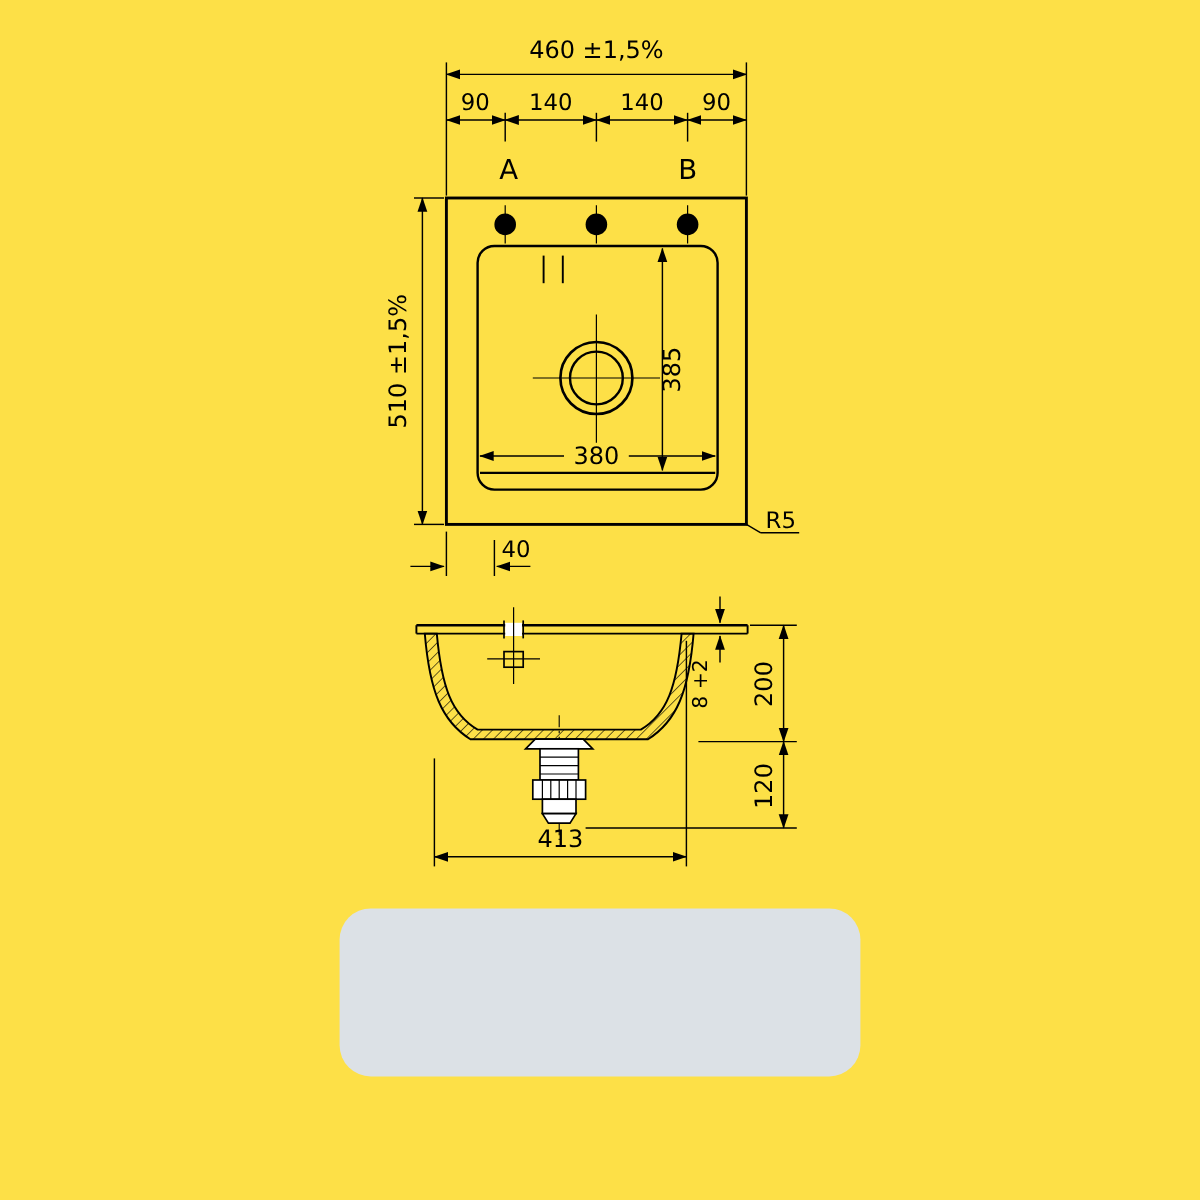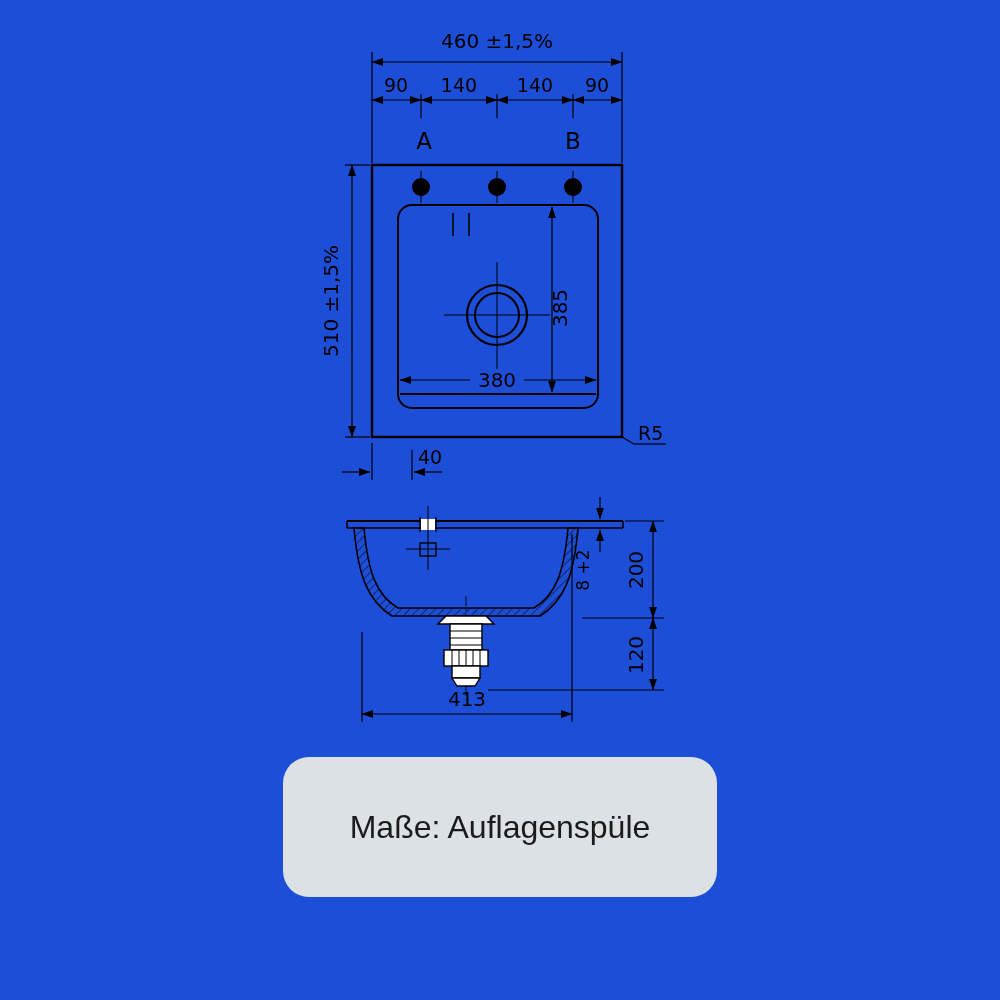--- a/index.html
+++ b/index.html
@@ -1,16 +1,16 @@
 <!DOCTYPE html>
 <html><head>
 <meta charset="utf-8">
 <style>
   html,body { margin:0; padding:0; background:#ffffff; }
-  #stage { position:relative; width:1000px; height:1000px; background:#1d4ed8; overflow:hidden; }
+  #stage { position:relative; width:1000px; height:1000px; background:#fde047; overflow:hidden; }
   svg { position:absolute; left:0; top:0; }
   svg text {
     fill:#000000;
     font-family:"DejaVu Sans", sans-serif;
   }
   .dim   { font-size:20px; }
   .seg   { font-size:19px; }
   .small { font-size:17px; }
   .hole-label { font-size:23px; }
   .caption-card {
@@ -178,15 +178,14 @@
     <g stroke-width="1.2">
       <line x1="362" y1="632" x2="362" y2="722"></line>
       <line x1="572" y1="534" x2="572" y2="722"></line>
       <line x1="362" y1="714" x2="572" y2="714" marker-start="url(#arr)" marker-end="url(#arr)"></line>
     </g>
     <text x="467" y="706" text-anchor="middle" class="dim" stroke="none" fill="#000">413</text>
   </g>
 </svg>
 
 <div class="caption-card">
-  <div>Maße: Auflagenspüle</div>
 </div>
 </div>
 
 </body></html>

